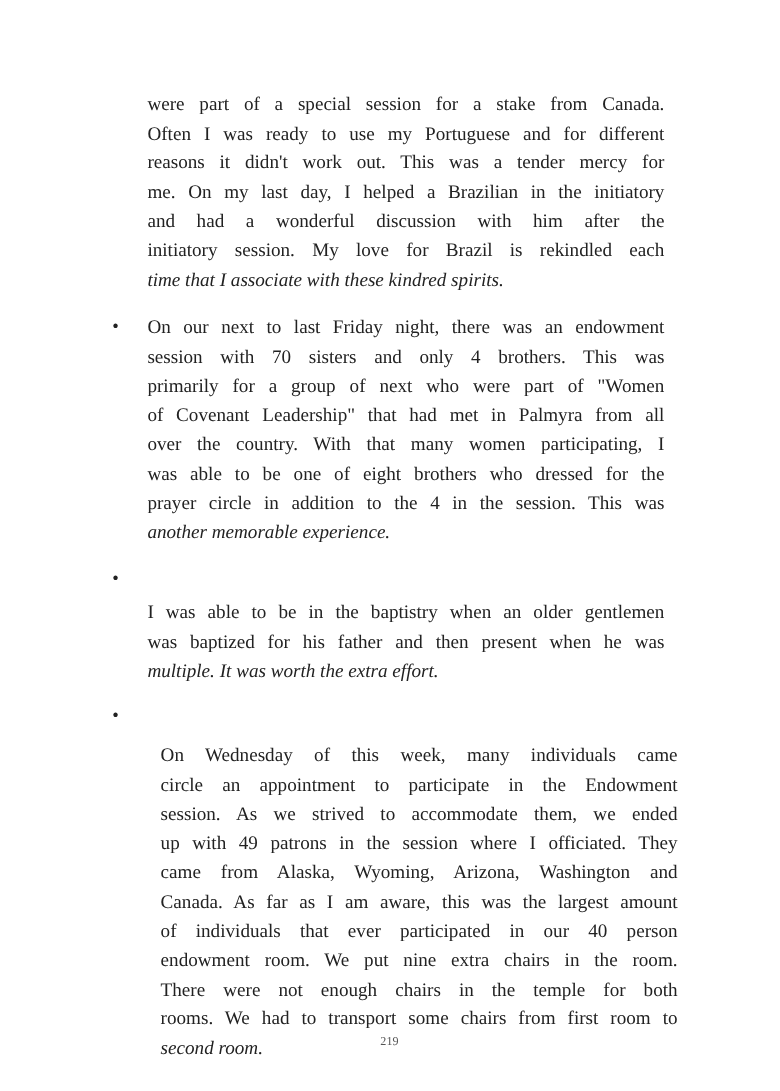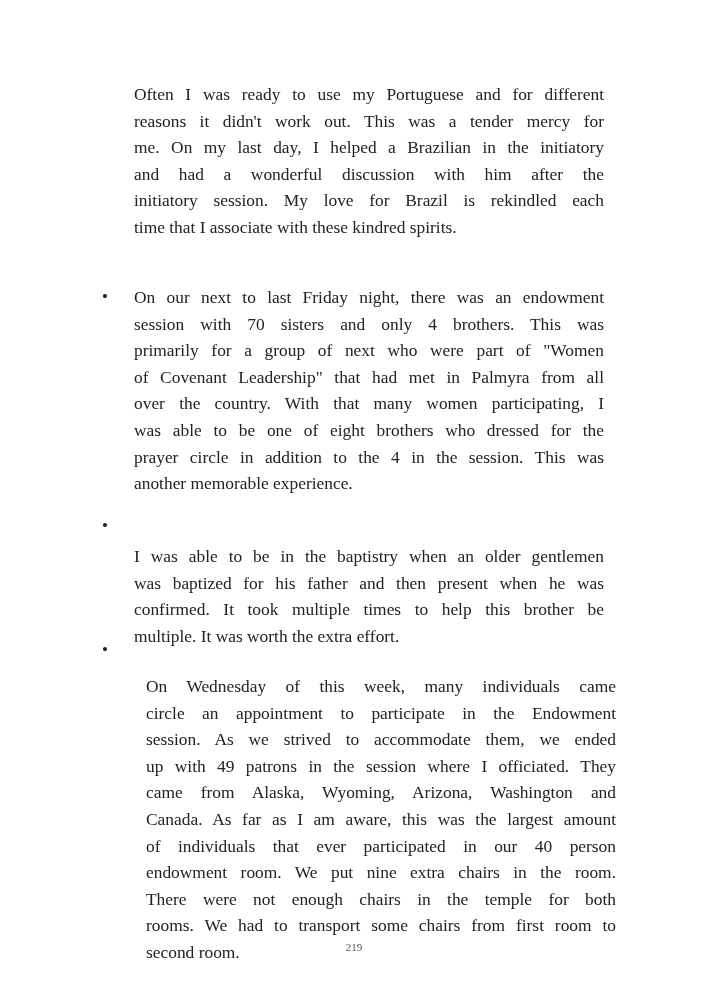--- a/index.html
+++ b/index.html
@@ -2,31 +2,32 @@
 <html><head>
   <meta charset="utf-8">
   <style>
     html, body { margin: 0; padding: 0; background: #ffffff; }
     body { width: 709px; height: 992px; position: relative; overflow: hidden;
       font-family: "Liberation Serif", "DejaVu Serif", serif; color: #222222; }
     .page { position: absolute; left: 0; top: 0; width: 709px; height: 992px; }
     .para { position: absolute; left: 134px; width: 470px; }
     .line { display: block; height: 26.6px; line-height: 26.6px; font-size: 17.4px;
       text-align: justify; text-align-last: justify; white-space: nowrap; overflow: visible; }
-    .line.last { text-align-last: left; }
+    .line.last { text-align-last: left; font-style: italic; }
     .bullet { position: absolute; left: 102px; font-size: 17px; line-height: 26.6px; }
     .pagenum { position: absolute; left: 0; width: 708px; top: 941px; text-align: center;
       font-size: 11px; color: #555555; }
   </style>
 </head>
 <body>
 
 <div class="page">
 
   <div class="para" style="top:81px;">
+    <span class="line">were part of a special session for a stake from Canada.</span>
     <span class="line"> Often I was ready to use my Portuguese and for different</span>
     <span class="line">reasons it didn't work out.  This was a tender mercy for</span>
     <span class="line">me.  On my last day, I helped a Brazilian in the initiatory</span>
     <span class="line">and had a wonderful discussion with him after the</span>
     <span class="line">initiatory session.  My love for Brazil is rekindled each</span>
     <span class="line last">time that I associate with these kindred spirits.</span>
   </div>
 
   <span class="bullet" style="top:284px;">•</span>
   <div class="para" style="top:284px;">
@@ -37,21 +38,20 @@
     <span class="line">over the country.  With that many women participating, I</span>
     <span class="line">was able to be one of eight brothers who dressed for the</span>
     <span class="line">prayer circle in addition to the 4 in the session.  This was</span>
     <span class="line last">another memorable experience.</span>
   </div>
 
   <span class="bullet" style="top:513px;">•</span>
   <div class="para" style="top:513px;margin-top:30px;">
     <span class="line">I was able to be in the baptistry when an older gentlemen</span>
     <span class="line">was baptized for his father and then present when he was</span>
-    <span class="line">confirmed. It took multiple times to help this brother be</span>
     <span class="line last">multiple.  It was worth the extra effort.</span>
   </div>
 
   <span class="bullet" style="top:637px;">•</span>
   <div class="para" style="top:673px;margin-left:12px;">
     <span class="line">On Wednesday of this week, many individuals came</span>
     <span class="line">circle an appointment to participate in the Endowment</span>
     <span class="line">session.  As we strived to accommodate them, we ended</span>
     <span class="line">up with 49 patrons in the session where I officiated.  They</span>
     <span class="line">came from Alaska, Wyoming, Arizona, Washington and</span>

